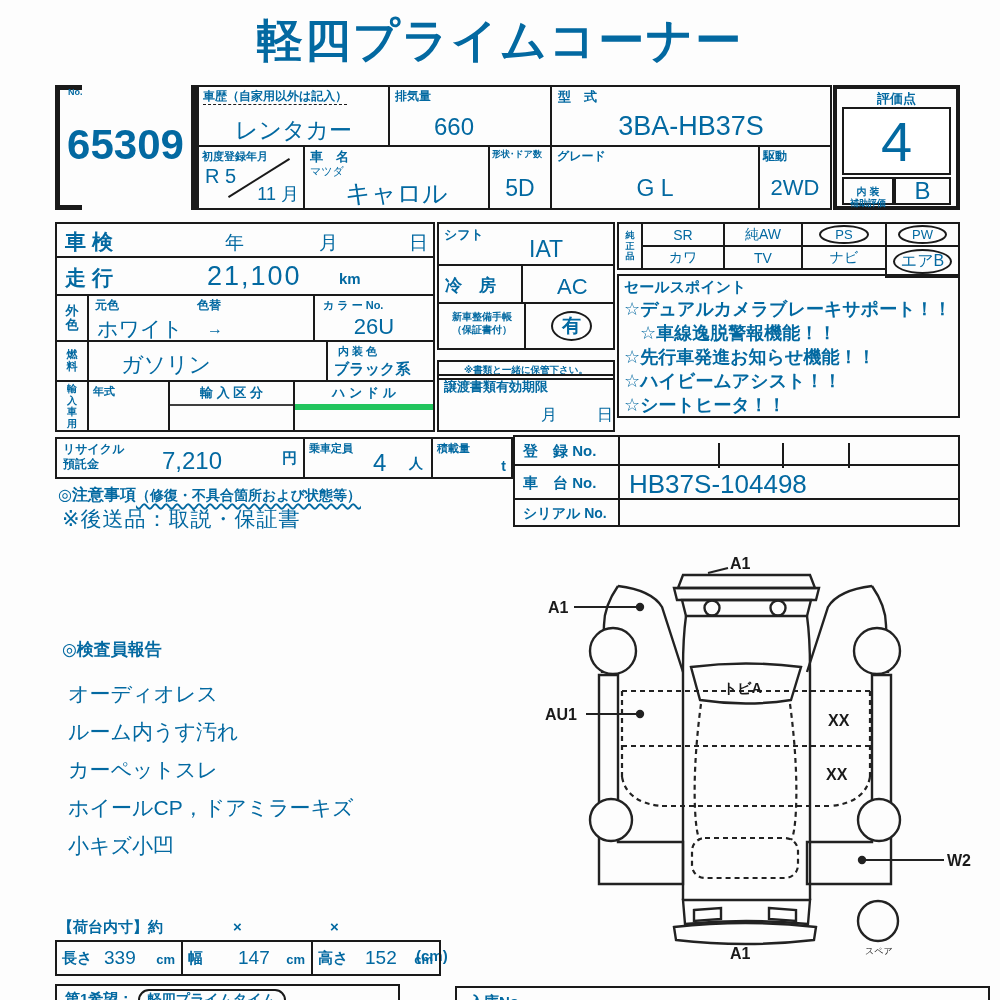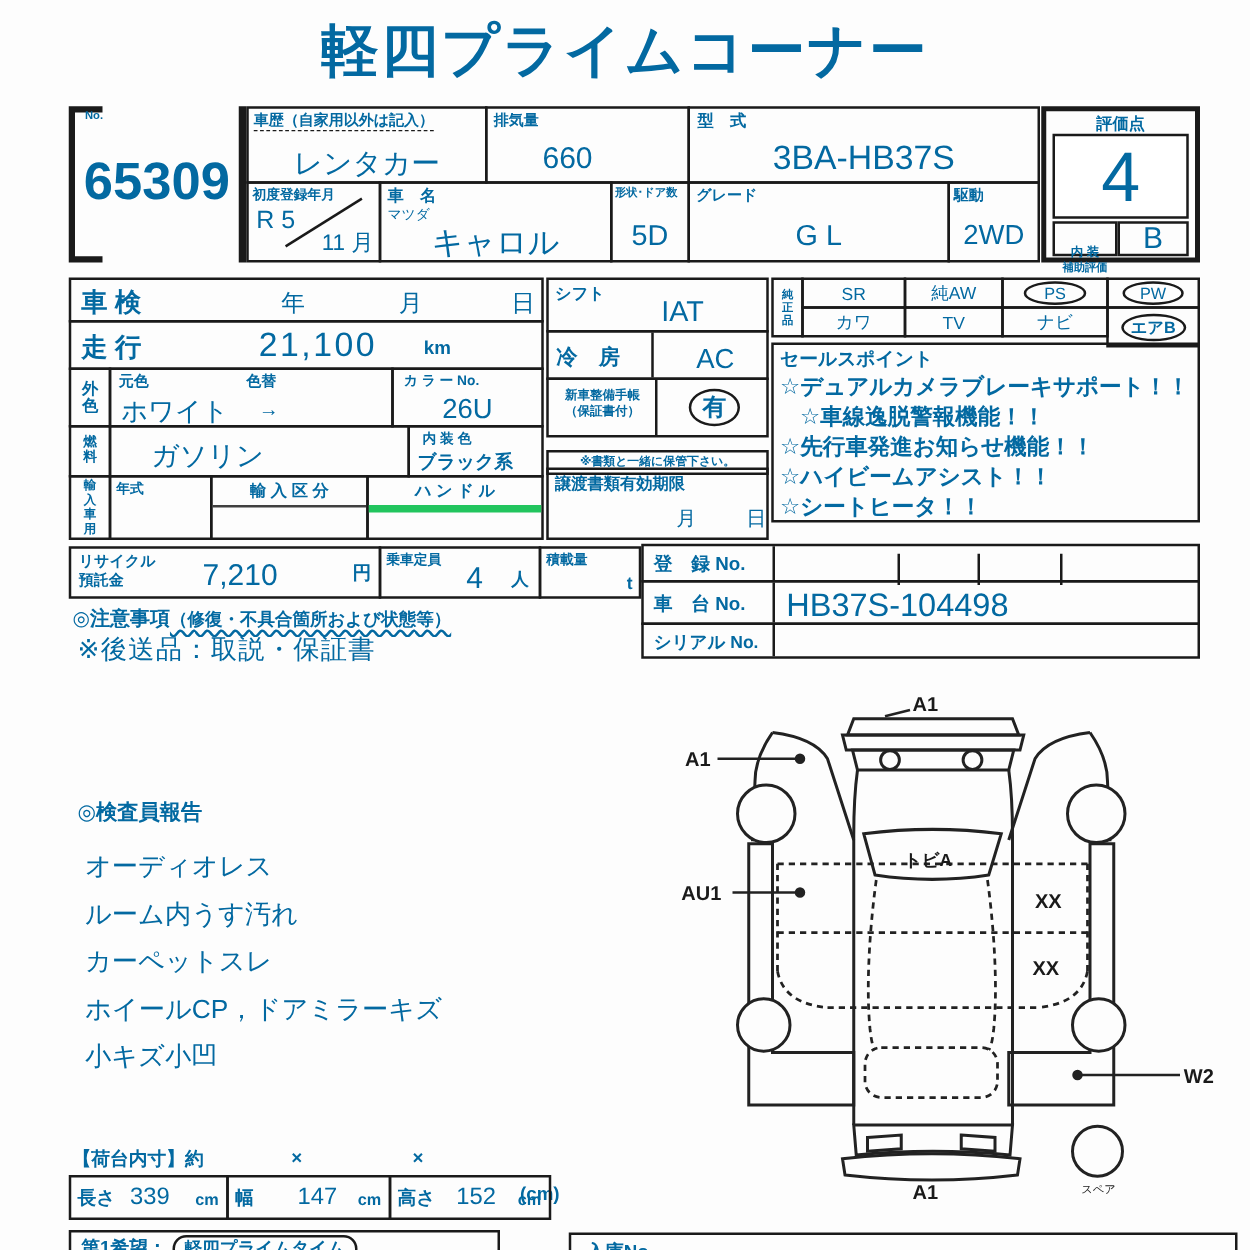--- a/index.html
+++ b/index.html
@@ -70,21 +70,21 @@
     <span class="abs lbl" style="left:3px;top:3px;font-size:12px;">駆動</span>
     <div class="abs" style="left:0;top:28px;width:100%;text-align:center;font-size:22px;">2WD</div>
   </div>
 
   <div class="abs" style="left:833px;top:85px;width:127px;height:125px;border:4px solid #1a1a1a;">
     <div class="abs" style="left:0;top:1px;width:100%;text-align:center;font-size:13px;font-weight:bold;">評価点</div>
     <div class="abs bx" style="left:5px;top:18px;width:109px;height:68px;background:#fff;">
       <div class="abs" style="left:0;top:0;width:100%;text-align:center;font-size:56px;line-height:66px;">4</div>
     </div>
     <div class="abs" style="left:5px;top:88px;width:52px;height:28px;border:2px solid #1a1a1a;text-align:center;font-weight:bold;">
-      <div style="font-size:10px;line-height:12px;margin-top:18px;">内 装</div>
+      <div style="font-size:10px;line-height:12px;margin-top:7px;">内 装</div>
       <div style="font-size:9px;line-height:10px;">補助評価</div>
     </div>
     <div class="abs bx ctr" style="left:57px;top:88px;width:57px;height:28px;font-size:24px;">B</div>
   </div>
 
   <div class="abs bx" style="left:55px;top:222px;width:380px;height:36px;">
     <span class="abs" style="left:8px;top:4px;font-size:21px;font-weight:bold;letter-spacing:6px;">車検</span>
     <span class="abs" style="left:168px;top:6px;font-size:19px;">年</span>
     <span class="abs" style="left:262px;top:6px;font-size:19px;">月</span>
     <span class="abs" style="left:352px;top:6px;font-size:19px;">日</span>
@@ -176,21 +176,21 @@
     </div>
   <div class="abs bx ctr" style="left:641px;top:245px;width:84px;height:25px;font-size:14px;">
       <span>カワ</span>
     </div>
   <div class="abs bx ctr" style="left:723px;top:245px;width:80px;height:25px;font-size:14px;">
       <span>TV</span>
     </div>
   <div class="abs bx ctr" style="left:801px;top:245px;width:86px;height:25px;font-size:14px;">
       <span>ナビ</span>
     </div>
-  <div class="abs bx ctr" style="left:885px;top:245px;width:75px;height:33px;font-size:13px;font-weight:bold;">
+  <div class="abs bx ctr" style="left:885px;top:245px;width:75px;height:33px;font-size:16px;">
       <span class="oval" style="padding:0 6px;">エアB</span>
     </div>
 
   <div class="abs bx" style="left:617px;top:274px;width:343px;height:144px;">
     <div style="font-size:15px;font-weight:bold;margin:2px 0 0 5px;">セールスポイント</div>
     <div style="font-size:18px;font-weight:bold;margin-left:5px;line-height:24px;">☆デュアルカメラブレーキサポート！！</div>
     <div style="font-size:18px;font-weight:bold;margin-left:21px;line-height:24px;">☆車線逸脱警報機能！！</div>
     <div style="font-size:18px;font-weight:bold;margin-left:5px;line-height:24px;">☆先行車発進お知らせ機能！！</div>
     <div style="font-size:18px;font-weight:bold;margin-left:5px;line-height:24px;">☆ハイビームアシスト！！</div>
     <div style="font-size:18px;font-weight:bold;margin-left:5px;line-height:24px;">☆シートヒータ！！</div>

